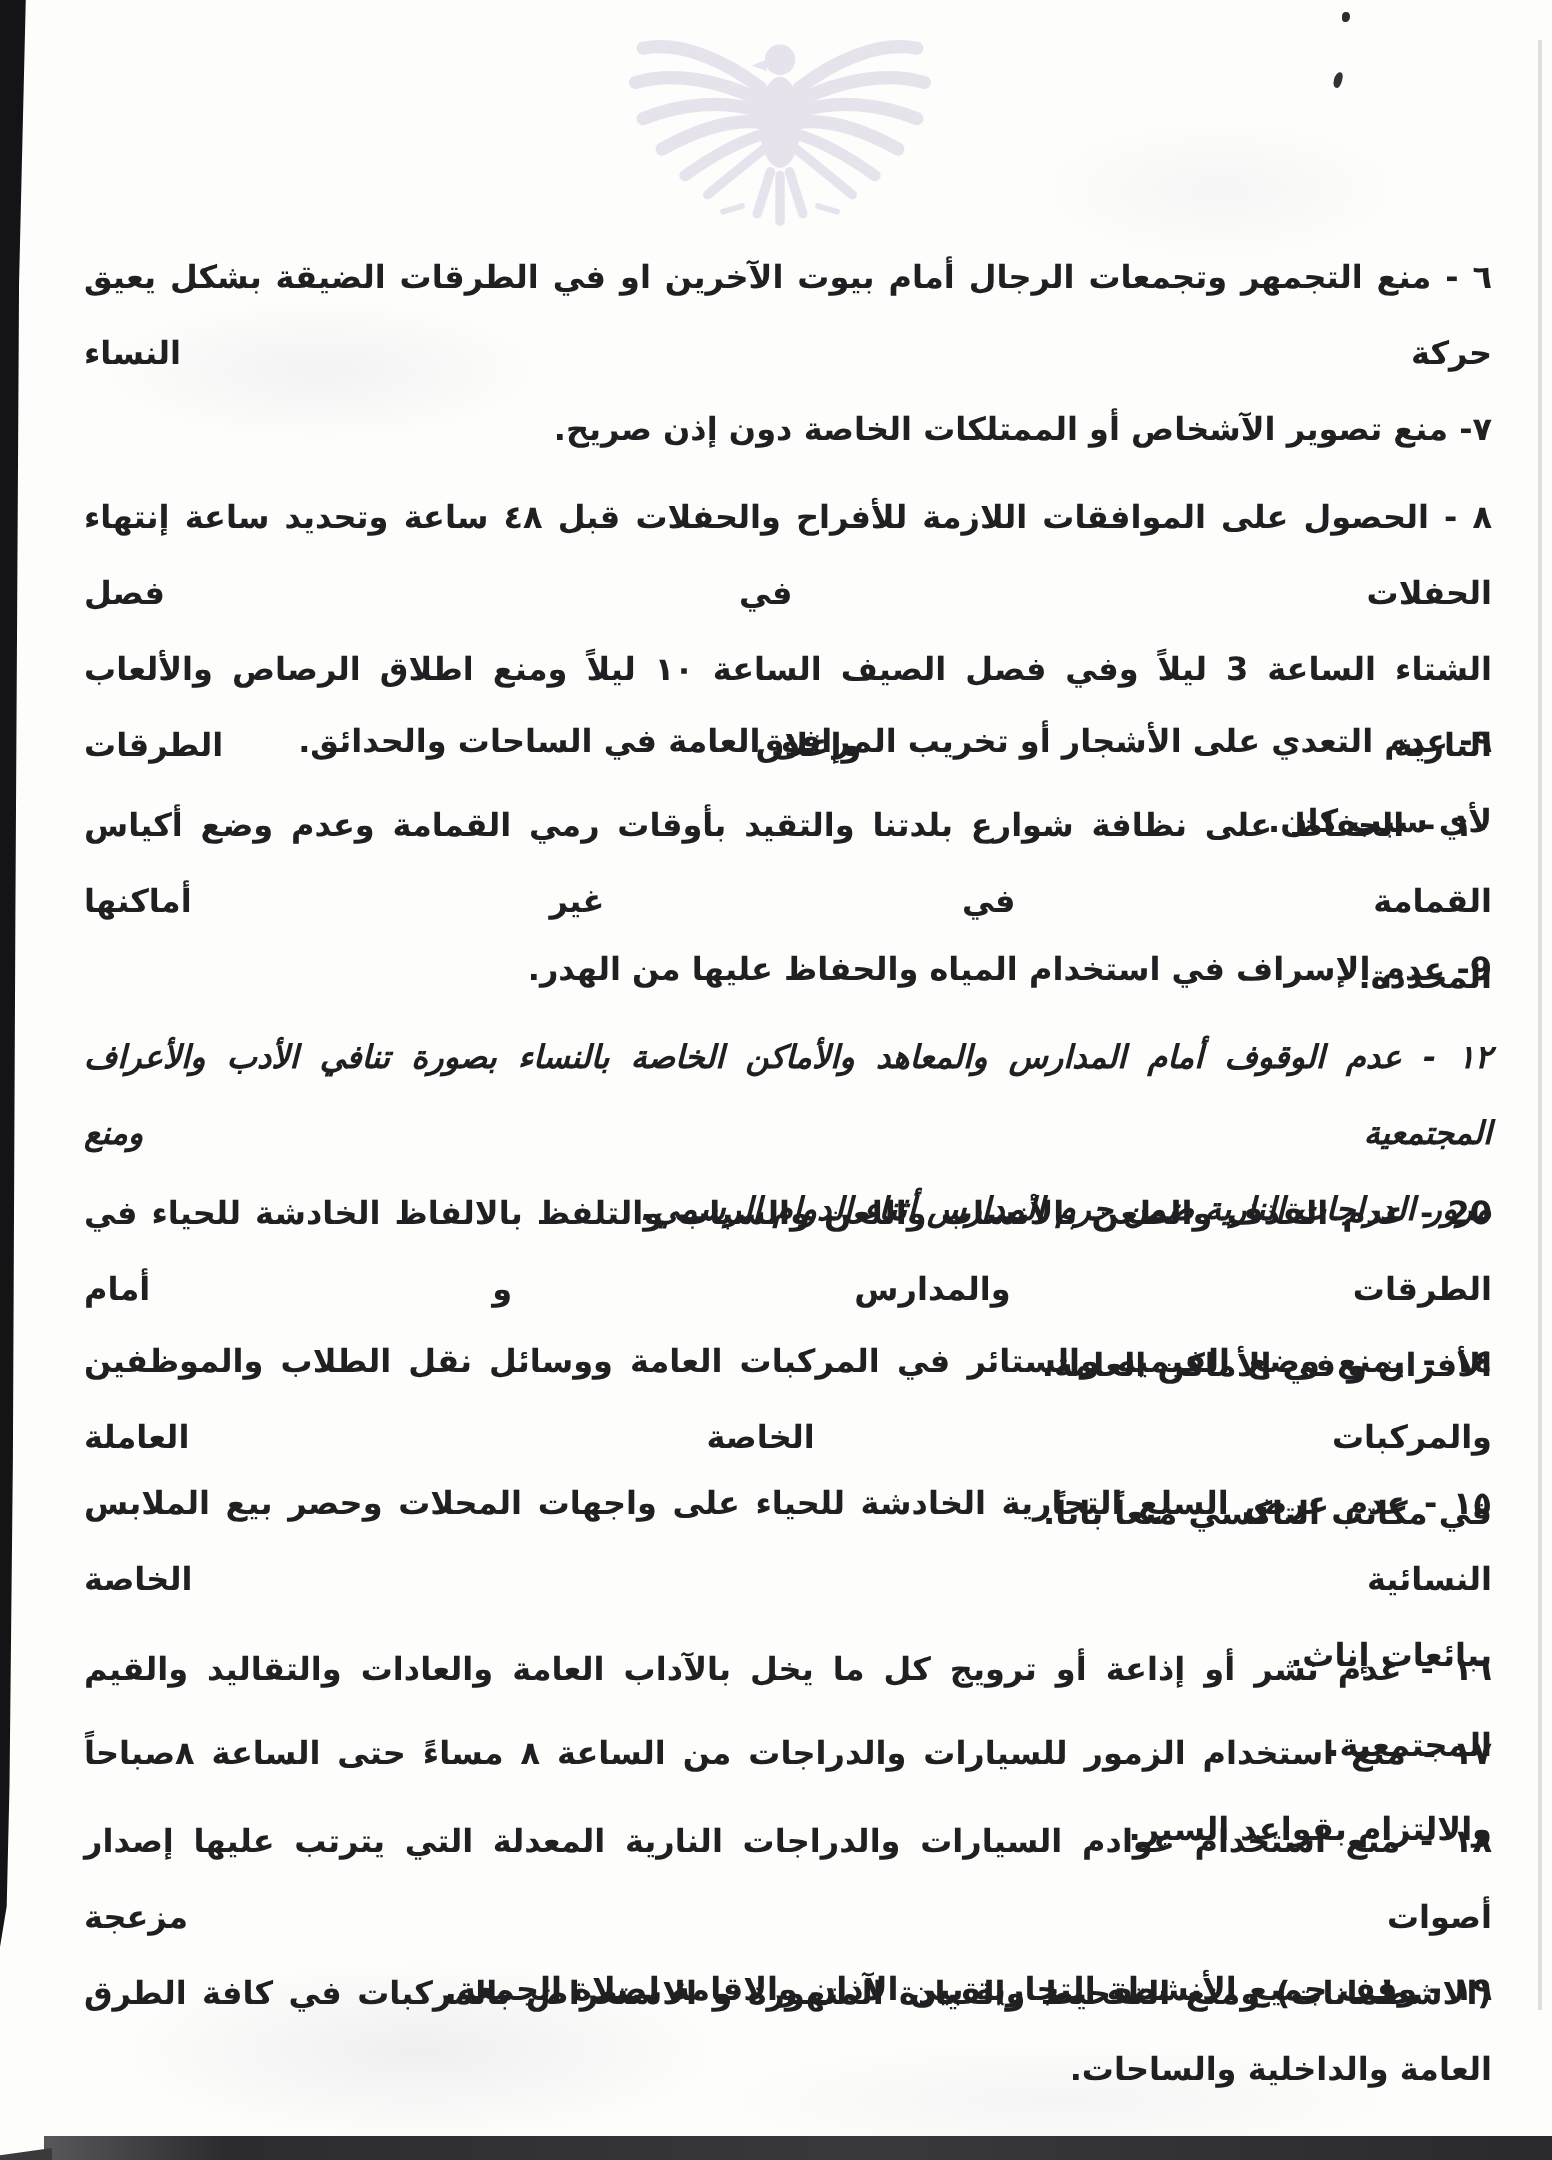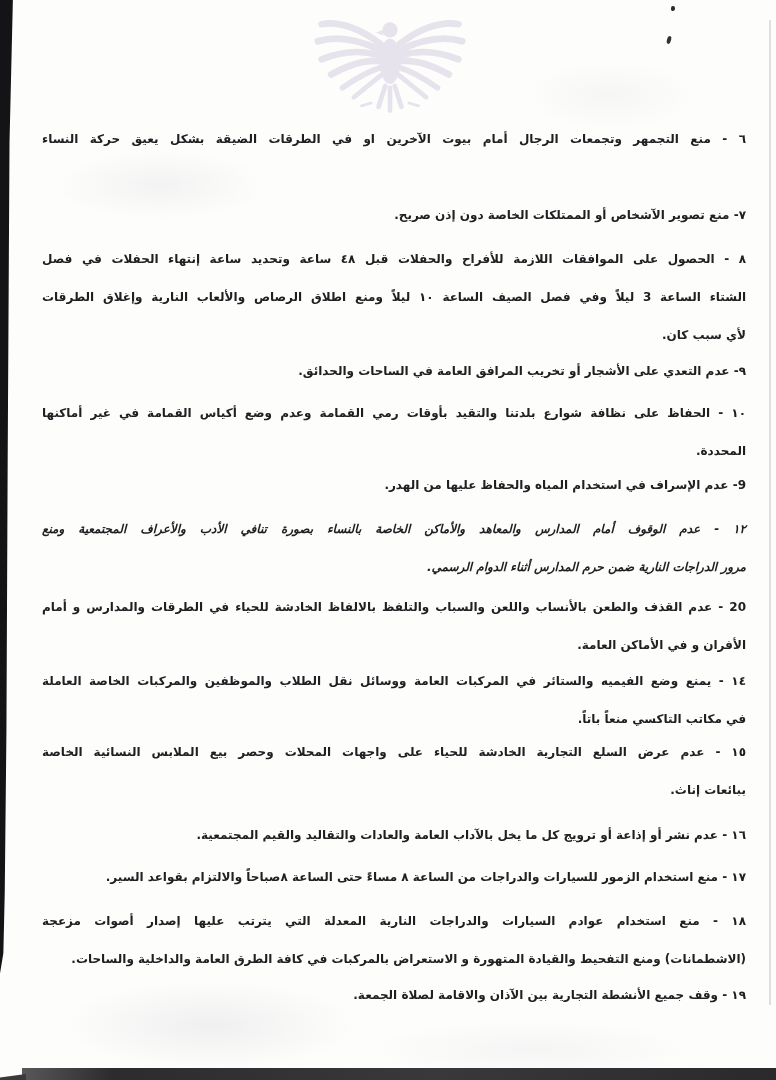--- a/index.html
+++ b/index.html
@@ -71,21 +71,21 @@
   .content {
     position: absolute;
     left: 42px; top: 0;
     width: 704px; height: 100%;
     direction: rtl;
   }
   .item {
     position: absolute;
     left: 0; right: 0;
     color: #202023;
-    font-size: 12px;
+    font-size: 16px;
     font-weight: bold;
     line-height: 38px;
   }
   .line {
     text-align: justify;
     text-align-last: justify;
     white-space: normal;
   }
   .line.last {
     text-align-last: right;

